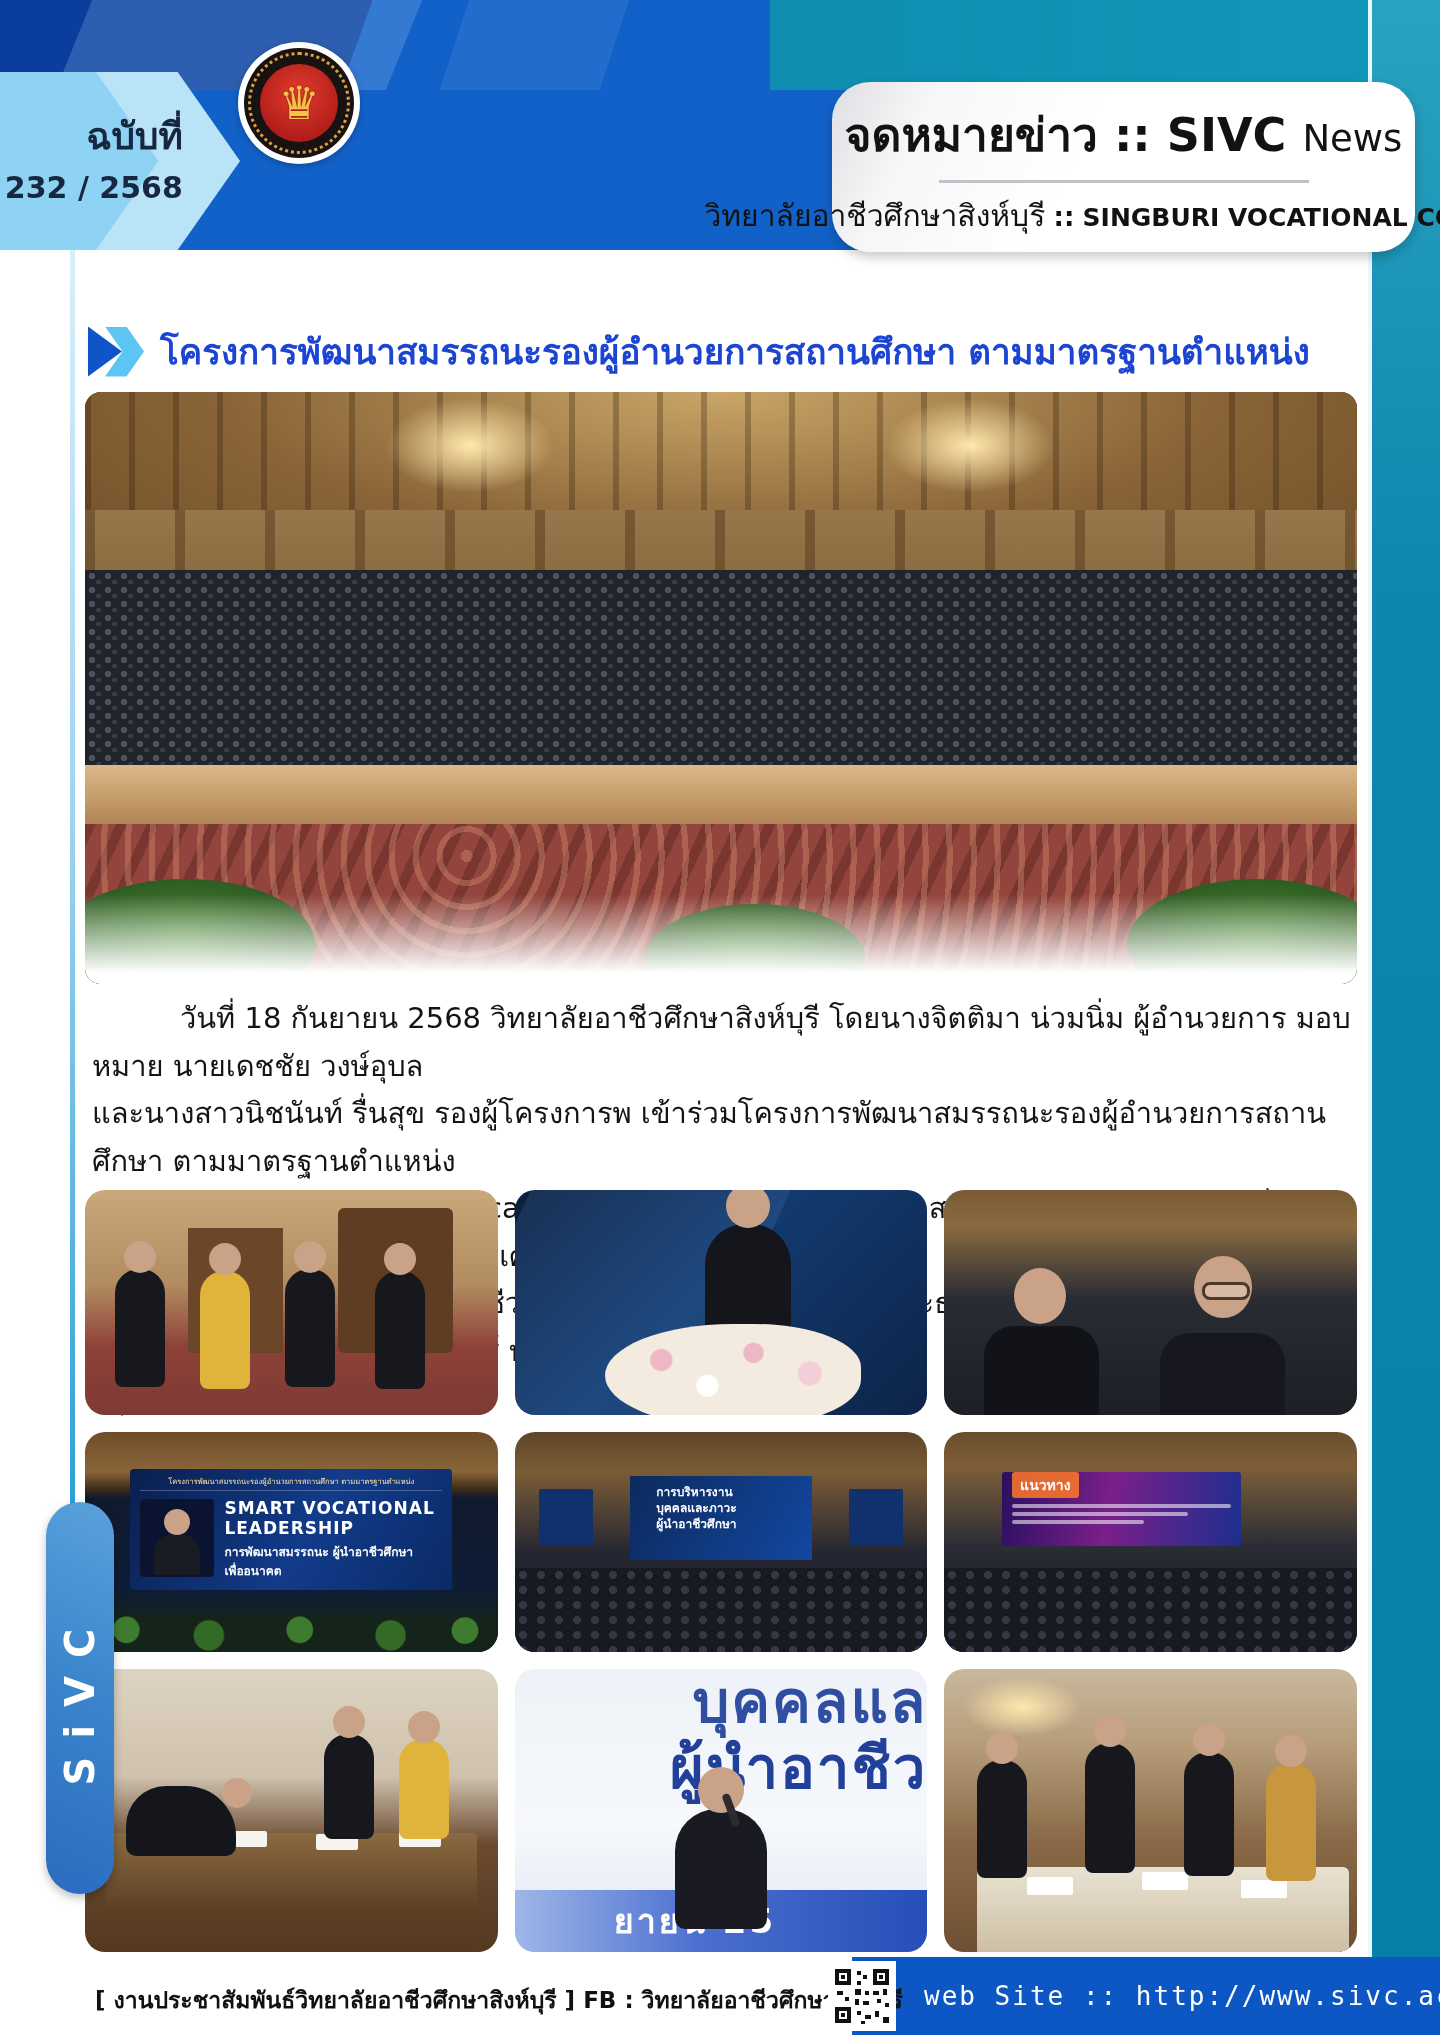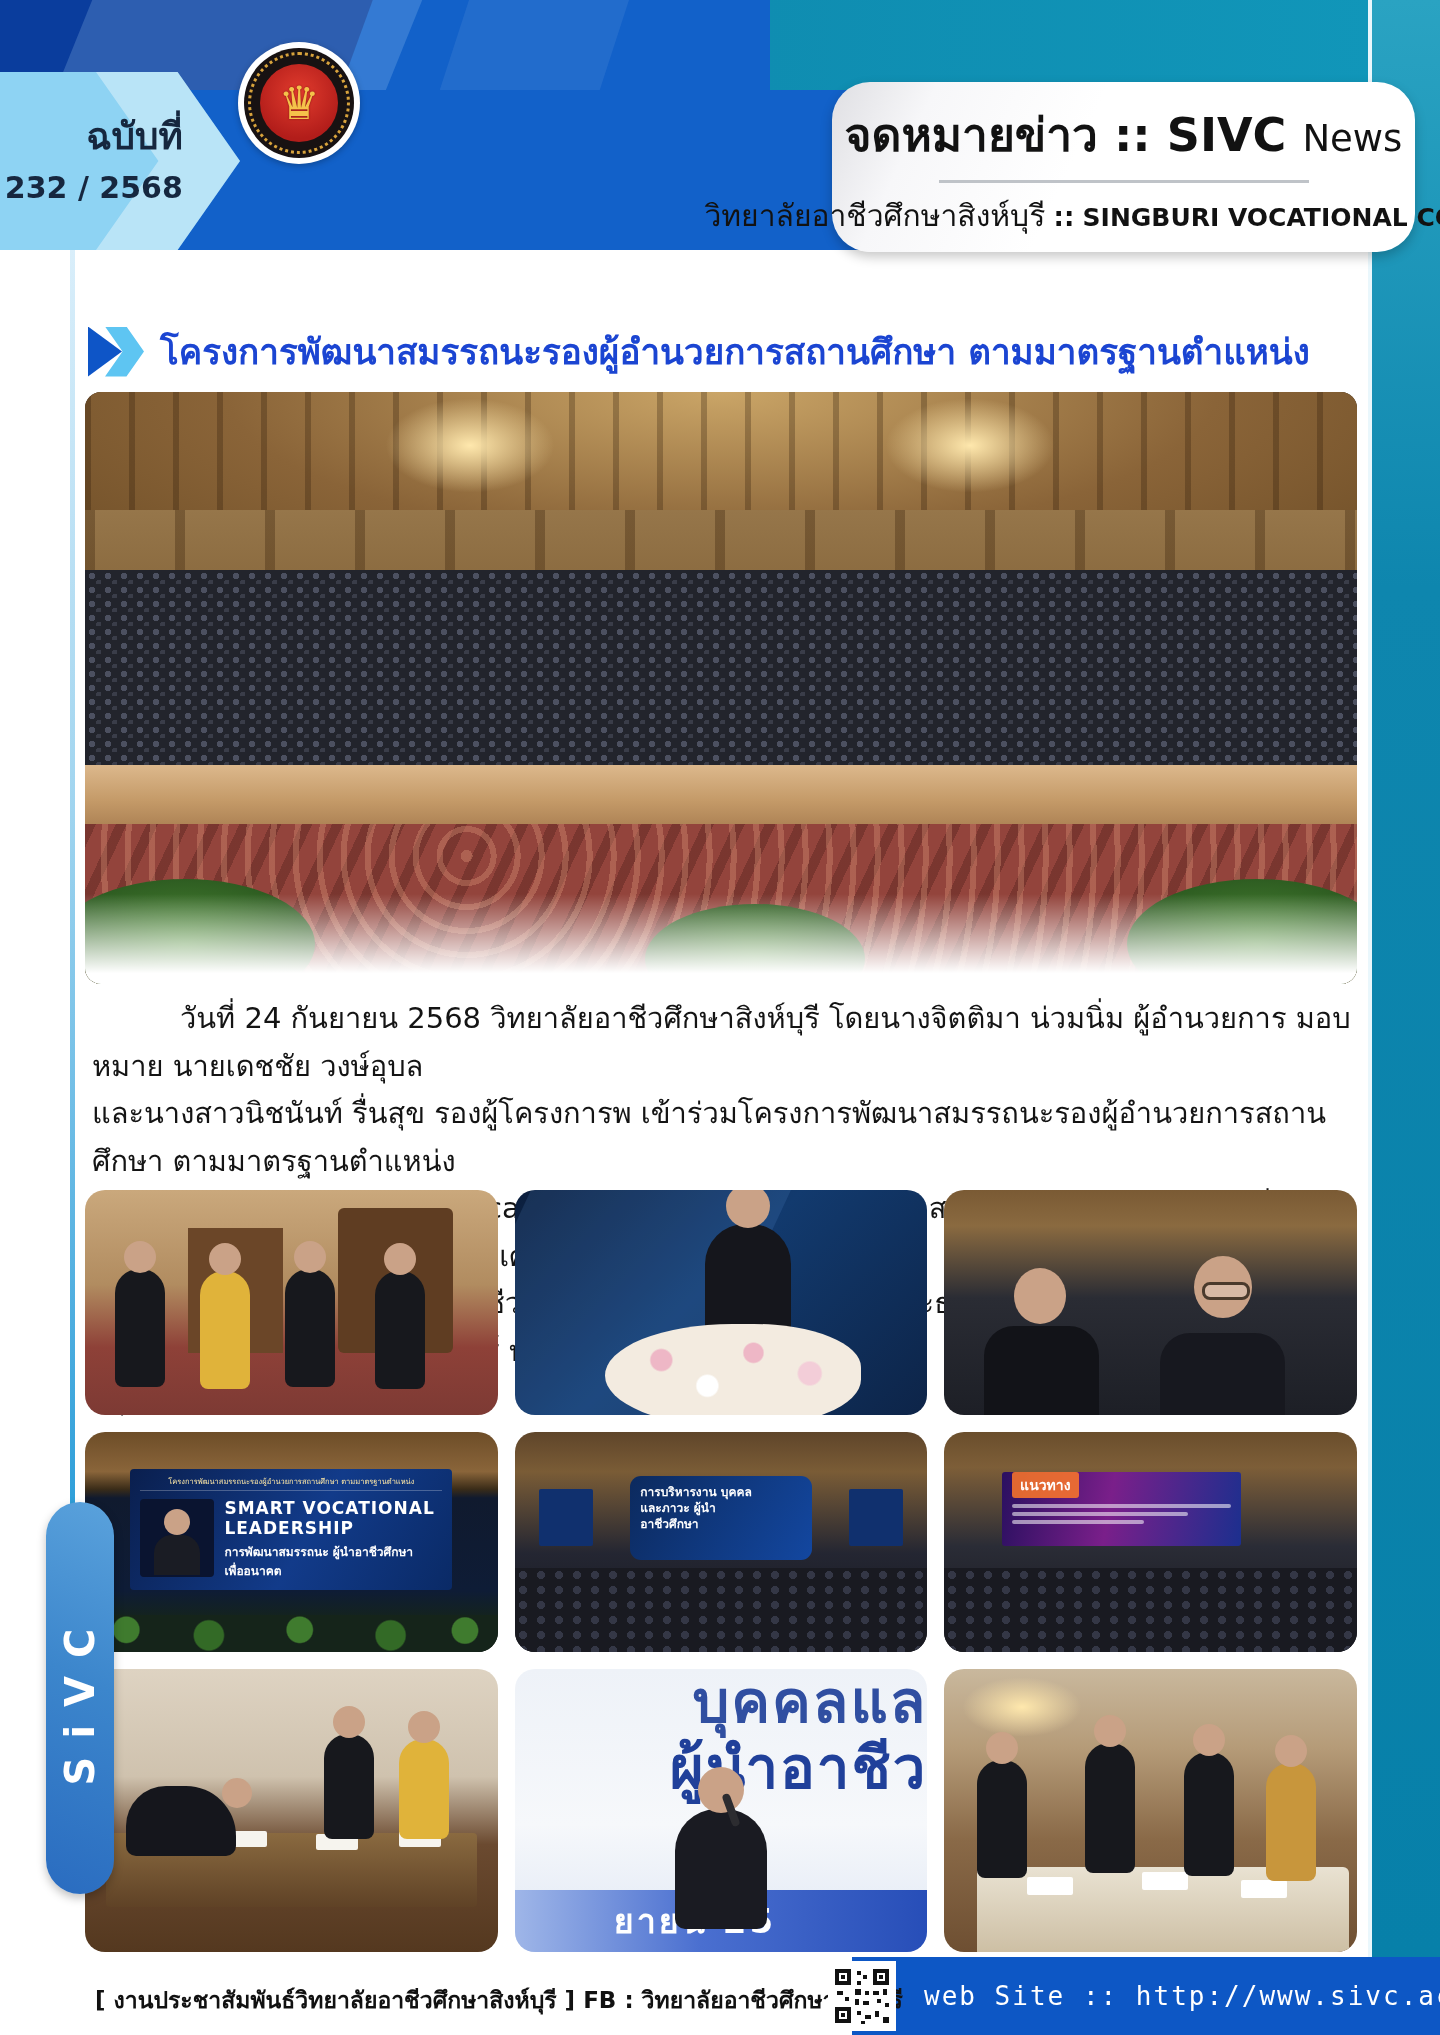--- a/index.html
+++ b/index.html
@@ -220,22 +220,22 @@
       radial-gradient(circle 14px at 10% 40%, #3f7b2e 90%, transparent),
       radial-gradient(circle 16px at 30% 55%, #336a26 90%, transparent),
       radial-gradient(circle 14px at 52% 40%, #3f7b2e 90%, transparent),
       radial-gradient(circle 16px at 74% 55%, #336a26 90%, transparent),
       radial-gradient(circle 14px at 92% 42%, #3f7b2e 90%, transparent),
       #15241a; }
 
   
   .p5 { background:linear-gradient(180deg,#5f452a 0%,#7a5c36 18%,#242632 55%,#14151b 100%); }
   .p5 .scr { position:absolute; left:28%; top:20%; width:44%; height:38%;
-    background:linear-gradient(120deg,#0c2a5e,#1347a0); border-radius:11px;
-    padding:8px 10px; }
+    background:linear-gradient(120deg,#0c2a5e,#1347a0); border-radius:1px;
+    padding:8px 26px; }
   .p5 .scr-txt { font-size:12px; font-weight:bold; color:#ffffff; line-height:1.35; width:70%; }
   .p5 .scr-side { position:absolute; width:13%; height:26%; top:26%;
     background:#10306e; border-radius:2px; }
   .p5 .sl { left:6%; } .p5 .sr { right:6%; }
   .p5 .crowd, .p6 .crowd { position:absolute; left:0; right:0; bottom:0; height:38%;
     background-color:#191a21;
     background-image:radial-gradient(circle 4px at 8px 7px,#343746 96%,transparent);
     background-size:18px 15px; }
 
   
@@ -368,21 +368,21 @@
     <div class="mp-crowd"></div>
     <div class="mp-tables"></div>
     <div class="mp-carpet"></div>
     <div class="mp-plant pl"></div>
     <div class="mp-plant pc"></div>
     <div class="mp-plant pr"></div>
     <div class="mp-fade"></div>
   </figure>
 
   <div class="body-text">
-    <div class="l1">วันที่ 24 กันยายน 2568 วิทยาลัยอาชีวศึกษาสิงห์บุรี โดยนางจิตติมา น่วมนิ่ม ผู้อำนวยการ มอบหมาย นายเดชชัย วงษ์อุบล</div>
+    <div class="l1">วันที่ 18 กันยายน 2568 วิทยาลัยอาชีวศึกษาสิงห์บุรี โดยนางจิตติมา น่วมนิ่ม ผู้อำนวยการ มอบหมาย นายเดชชัย วงษ์อุบล</div>
     <div>และนางสาวนิชนันท์ รื่นสุข รองผู้โครงการพ เข้าร่วมโครงการพัฒนาสมรรถนะรองผู้อำนวยการสถานศึกษา ตามมาตรฐานตำแหน่ง</div>
     <div>พร้อมบรรยายพิเศษ “Smart Vocational Leadership : การพัฒนาสมรรถนะผู้นำอาชีวศึกษาเพื่ออนาคต” โดยมีนายยศพล เวณุโกเศศ</div>
     <div>เลขาธิการคณะกรรมการการอาชีวศึกษา (เลขาธิการ กอศ.) เป็นประธานเปิดฯ ระหว่างวันที่ 22–24 กันยายน 2568 ณ โรงแรมปรินซ์ พาเลซ</div>
     <div>กรุงเทพมหานคร</div>
   </div>
 
   <div class="photo-grid">
     <div class="grid-row r1">
       <figure class="ph p1" title="ผู้เข้าร่วมสี่คนถ่ายภาพร่วมกันบริเวณทางเดินโรงแรม พรมแดงลวดลาย">
         <div class="door"></div>

